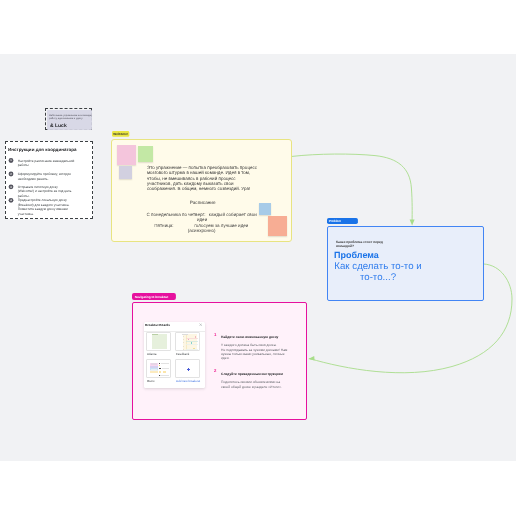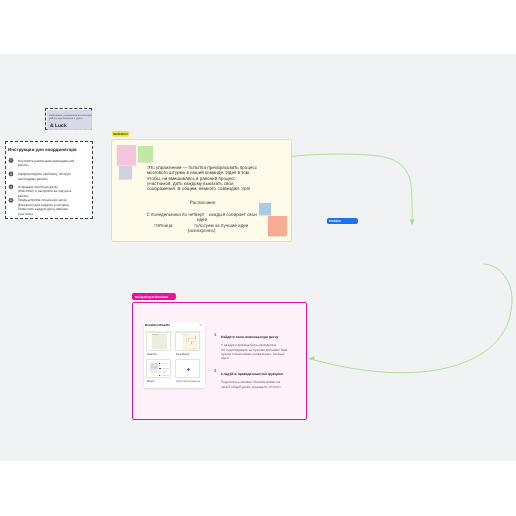--- a/index.html
+++ b/index.html
@@ -129,20 +129,27 @@
         <div class="srow" style="left: 758px; top: 880px;">(асинхронно)</div>
       </div>
   <div class="snote" style="left: 5.3px; top: 4.7px; width: 19.1px; height: 19.8px; background: rgb(244, 197, 220);"></div>
       <div class="snote" style="left: 25.9px; top: 5.4px; width: 14.8px; height: 16.1px; background: rgb(195, 232, 165);"></div>
       <div class="snote" style="left: 7.4px; top: 25.9px; width: 12.8px; height: 12.9px; background: rgb(210, 208, 224);"></div>
       <div class="snote" style="left: 147.2px; top: 62.4px; width: 11.9px; height: 12.7px; background: rgb(167, 203, 232);"></div>
       <div class="snote" style="left: 156.3px; top: 75.8px; width: 18.7px; height: 19.6px; background: rgb(247, 173, 148);"></div>
     </div>
 
   <div class="tag" id="problem-tag">Problem</div>
+  <div class="node" id="problem">
+    <div id="p-sub">Какая проблема стоит перед
+командой?</div>
+    <div id="p-h1">Проблема</div>
+    <div id="p-h2">Как сделать то-то и
+то-то...?</div>
+  </div>
 
   <div class="tag" id="breakout-tag">Navigating to breakout</div>
   <div class="node" id="breakout">
     <div class="panel">
       <div class="panel-hd">
         <span class="t">Breakout Boards</span>
         <span class="x">
             <svg viewBox="0 0 10 10" width="10" height="10">
               <path d="M1.3 1.3 L8.7 8.7 M8.7 1.3 L1.3 8.7" stroke="#80868b" stroke-width="1.1" fill="none"></path>
             </svg>

